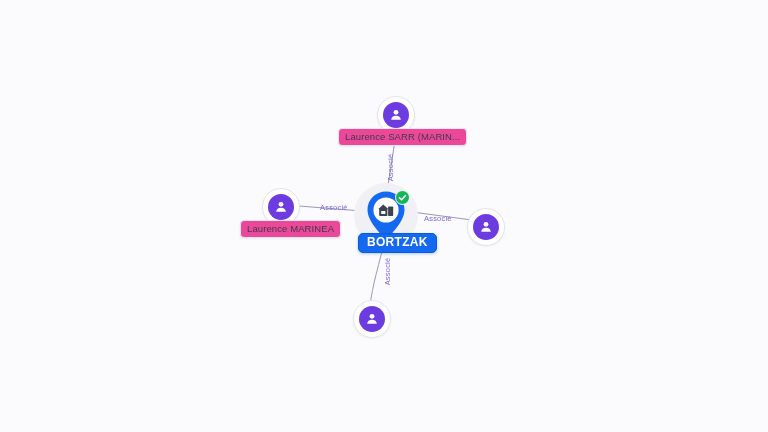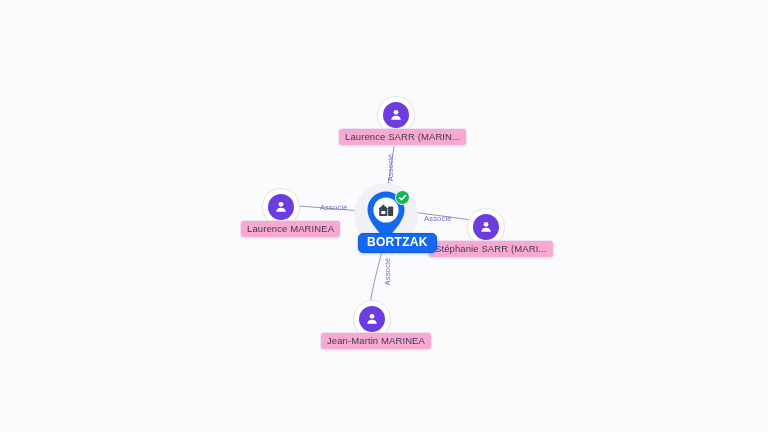--- a/index.html
+++ b/index.html
@@ -81,21 +81,21 @@
     border: 1.5px solid #ffffff;
     box-sizing: border-box;
     display: flex;
     align-items: center;
     justify-content: center;
   }
 
   
   .node-label {
     position: absolute;
-    background: #f9a8d4;
+    background: #ec4899;
     border: 1px solid #e7e7ee;
     border-radius: 4px;
     padding: 2px 6px 3px 6px;
     font-size: 9.5px;
     line-height: 11px;
     color: #3b3b4d;
     white-space: nowrap;
     box-shadow: 0 1px 2px rgba(40,40,80,0.07);
     letter-spacing: 0.1px;
   }
@@ -171,31 +171,29 @@
   <div class="node-label" style="left:240px; top:220px;">Laurence MARINEA</div>
 
   <div class="person-node" style="left:467px; top:208px;">
     <span class="avatar-disc">
       <svg width="16" height="16" viewBox="0 0 24 24" fill="#ffffff">
         <circle cx="12" cy="8" r="3.6"></circle>
         <path d="M4.8 19.2c0-3.9 3.2-6.2 7.2-6.2s7.2 2.3 7.2 6.2z"></path>
       </svg>
     </span>
   </div>
-  <div class="node-label" style="left:428px; top:240px;">Stéphanie SARR (MARI...</div>
 
   <div class="person-node" style="left:353px; top:300px;">
     <span class="avatar-disc">
       <svg width="16" height="16" viewBox="0 0 24 24" fill="#ffffff">
         <circle cx="12" cy="8" r="3.6"></circle>
         <path d="M4.8 19.2c0-3.9 3.2-6.2 7.2-6.2s7.2 2.3 7.2 6.2z"></path>
       </svg>
     </span>
   </div>
-  <div class="node-label" style="left:320px; top:332px;">Jean-Martin MARINEA</div>
 
   <div class="company-node" style="left:363px; top:190px;">
     <div class="company-halo"></div>
     <svg class="pin-svg" width="46" height="58" viewBox="0 0 46 58">
       <path d="M23 1.5c-10.2 0-18.5 8.1-18.5 18.2 0 12.4 14.8 25.6 17.3 28.6 0.6 0.7 1.8 0.7 2.4 0 2.5-3 17.3-16.2 17.3-28.6C41.5 9.6 33.2 1.5 23 1.5z" fill="#1569f0"></path>
       <circle cx="23" cy="20" r="12.6" fill="#ffffff"></circle>
       <g fill="#3c4252">
         <rect x="16.2" y="18.6" width="8.2" height="7.4" rx="0.7"></rect>
         <rect x="25.1" y="16.6" width="5.1" height="9.4" rx="0.7"></rect>
         <path d="M15.3 18.9 L20.3 14.6 L25.3 18.9 Z"></path>

